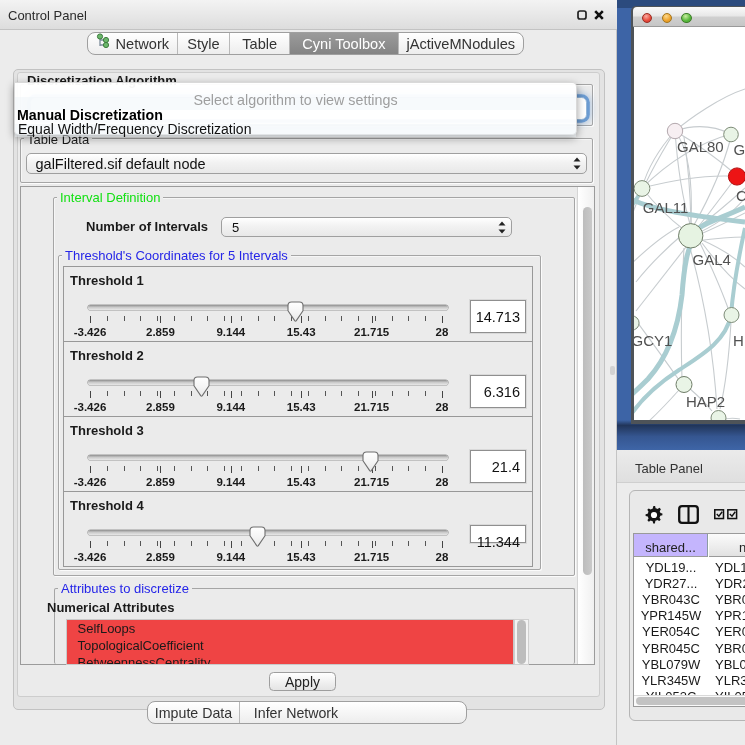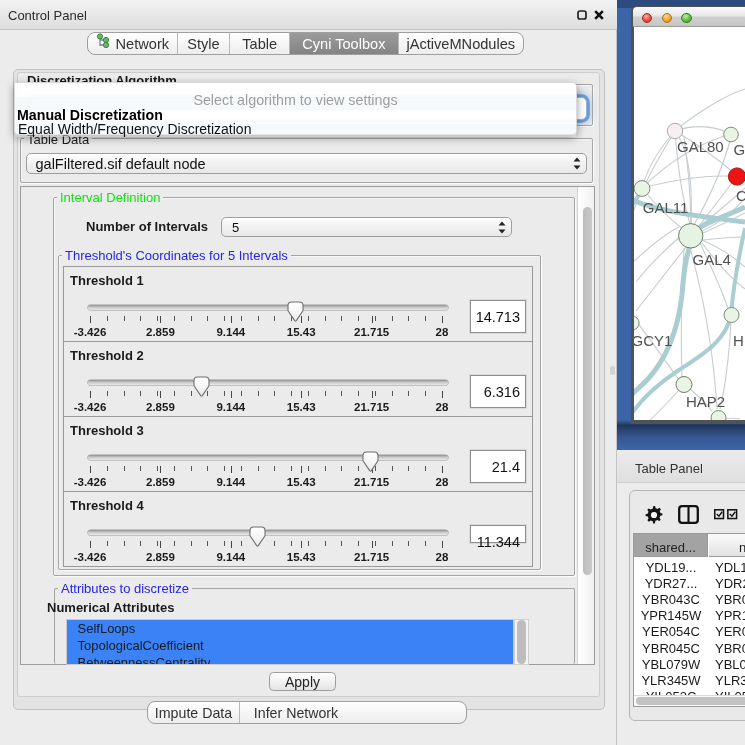--- a/index.html
+++ b/index.html
@@ -116,21 +116,21 @@
   </svg>
 <svg class="abs" style="left:714px;top:509px" width="24" height="11" viewBox="0 0 22 10">
  <rect x="0.7" y="0.7" width="8" height="8" fill="none" stroke="#111" stroke-width="1.4"></rect>
  <path d="M2.5,4.5 l2,2 l3,-4" fill="none" stroke="#111" stroke-width="1.3"></path>
  <rect x="12.7" y="0.7" width="8" height="8" fill="none" stroke="#111" stroke-width="1.4"></rect>
  <path d="M14.5,4.5 l2,2 l3,-4" fill="none" stroke="#111" stroke-width="1.3"></path>
 </svg>
 
 <div class="abs" style="left:633px;top:533px;width:115px;height:174px;background:#fff;border:1px solid #9a9a9a;border-right:none;overflow:hidden">
 
-  <div class="abs" style="left:0;top:0;width:74px;height:23px;background:#a3a3a3;border-right:1px solid #8c9ba3;border-bottom:1px solid #9a9a9a;font-size:13px;color:#222;text-align:center;line-height:27px">shared...</div>
+  <div class="abs" style="left:0;top:0;width:74px;height:23px;background:#c4b5fd;border-right:1px solid #8c9ba3;border-bottom:1px solid #9a9a9a;font-size:13px;color:#222;text-align:center;line-height:27px">shared...</div>
   <div class="abs" style="left:75px;top:0;width:40px;height:23px;background:linear-gradient(180deg,#fbfbfb,#e2e2e2);border-bottom:1px solid #9a9a9a"></div>
     <div class="abs" style="left:105px;top:0;width:40px;height:23px;font-size:13px;color:#222;line-height:27px">name</div>
 
   <div class="abs" style="left:0;top:25.5px;width:74px;font-size:13px;color:#1a1a1a;text-align:center;line-height:16.2px">
     YDL19...<br>YDR27...<br>YBR043C<br>YPR145W<br>YER054C<br>YBR045C<br>YBL079W<br>YLR345W<br>YIL053C
   </div>
 
   <div class="abs" style="left:81px;top:25.5px;width:60px;font-size:13px;color:#1a1a1a;line-height:16.2px;white-space:nowrap">
     YDL194W<br>YDR277C<br>YBR043C<br>YPR145W<br>YER054C<br>YBR045C<br>YBL079W<br>YLR345W<br>YIL052C
   </div>
@@ -390,21 +390,21 @@
         <stop offset="1" stop-color="#e8e8e8"></stop>
       </linearGradient>
     </defs>
     <path d="M1,4.5 Q1,1 4.5,1 H12.5 Q16,1 16,4.5 V9.8 L9.3,19.6 Q8.5,20.6 7.7,19.6 L1,9.8 Z" fill="url(#thg4)" stroke="#6f6f6f" stroke-width="1.1" stroke-linejoin="round"></path>
   </svg>
 <div class="vbox" style="left:470px;top:525px;width:56px;height:18px;line-height:33px;padding-right:5px">11.344</div>
 
 <div class="grp" style="left:54px;top:588px;width:521px;height:76px;border-bottom:none;box-shadow:none"></div>
 <div class="grplbl" style="left:58px;top:582px;color:#2525e8;background:#ebebeb">Attributes to discretize</div>
 <div class="abs bold" style="left:47px;top:600px;font-size:13px;color:#1a1a1a">Numerical Attributes</div>
-<div class="abs" style="left:65.5px;top:618.5px;width:448.5px;height:46px;background:#3b82f6;border:1px solid #c9c9c9;overflow:hidden;font-size:13px;color:#1a1a1a;line-height:17.4px;padding-left:11px">SelfLoops<br>TopologicalCoefficient<br>BetweennessCentrality</div>
+<div class="abs" style="left:65.5px;top:618.5px;width:448.5px;height:46px;background:#ef4444;border:1px solid #c9c9c9;overflow:hidden;font-size:13px;color:#1a1a1a;line-height:17.4px;padding-left:11px">SelfLoops<br>TopologicalCoefficient<br>BetweennessCentrality</div>
 <div class="abs" style="left:514px;top:618.5px;width:15px;height:46px;background:#f4f4f4;border:1px solid #cfcfcf"></div>
 <div class="abs" style="left:516.5px;top:620px;width:9.5px;height:44px;background:#bdbdbd;border-radius:4.5px"></div>
 
 <div class="abs" style="left:269px;top:672px;width:67px;height:19px;border:1px solid #9e9e9e;border-radius:4.5px;background:linear-gradient(180deg,#ffffff,#e4e4e4);text-align:center;font-size:14px;color:#222;line-height:18px">Apply</div>
 
 <div class="seg abs" style="left:147px;top:701px;width:320px;height:23px;font-size:14.2px">
   <div style="width:92px">Impute Data</div>
   <div style="width:112px">Infer Network</div>
 </div>
 

